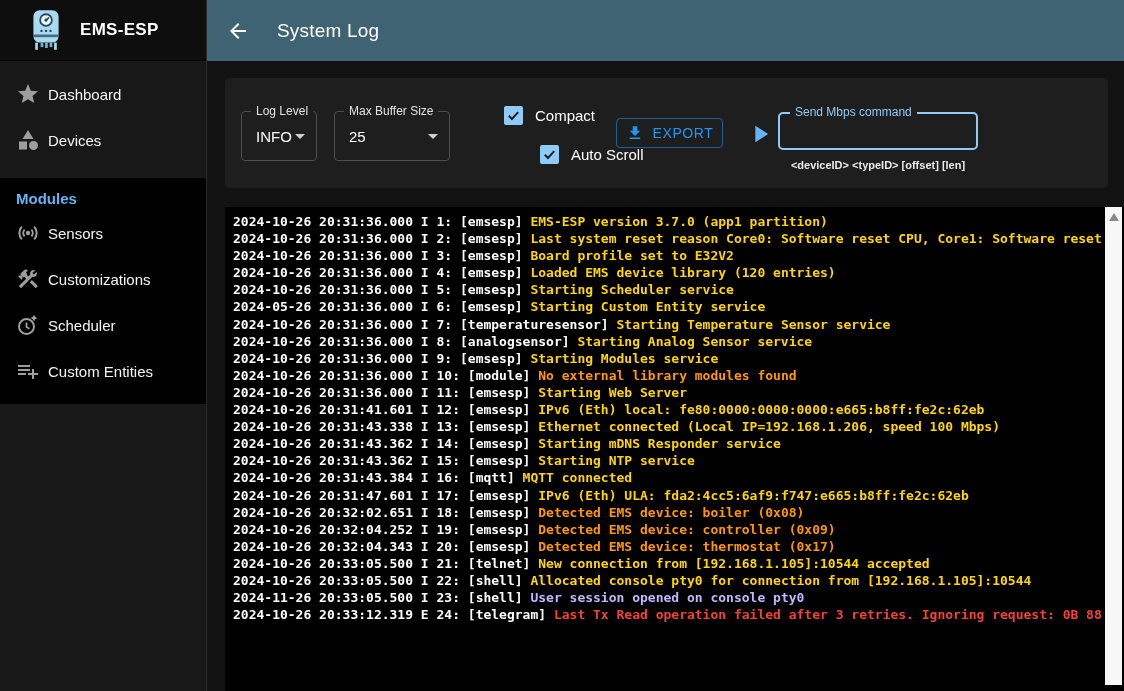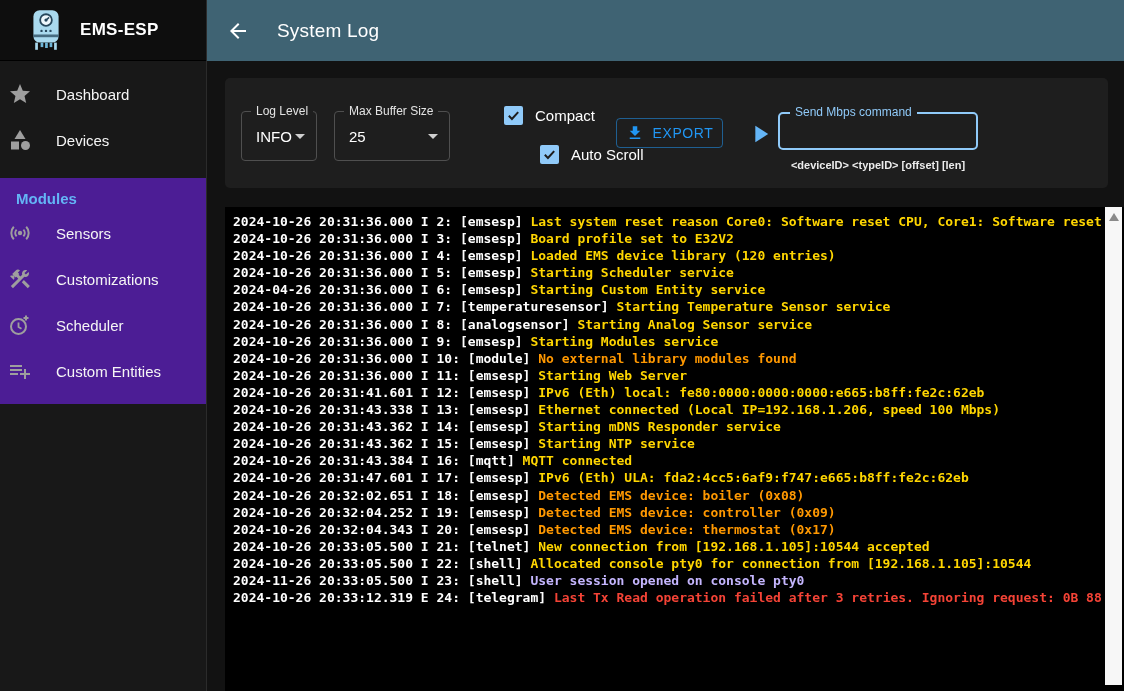--- a/index.html
+++ b/index.html
@@ -11,24 +11,24 @@
     -webkit-font-smoothing:antialiased;
   }
 
   
   .sidebar { position:absolute; left:0; top:0; width:207px; height:691px;
     background:#181818; border-right:1px solid #2b2b2b; z-index:5; }
   .logo-block { height:61px; background:#0e0e0e; border-bottom:1px solid #000;
     display:flex; align-items:center; padding-left:28px; gap:16px; }
   .app-name { color:#ffffff; font-size:17px; font-weight:700; letter-spacing:.3px; }
   .nav-list { padding-top:10px; }
-  .nav-item { height:46px; display:flex; align-items:center; padding-left:8px; gap:24px; cursor:pointer; }
+  .nav-item { height:46px; display:flex; align-items:center; padding-left:16px; gap:8px; cursor:pointer; }
   .nav-item svg { width:24px; height:24px; fill:#9e9e9e; flex:none; }
   .nav-label { color:#f5f5f5; font-size:15px; }
-  .modules-section { position:absolute; left:0; top:178px; width:100%; height:226px; background:#4c1d95; }
+  .modules-section { position:absolute; left:0; top:178px; width:100%; height:226px; background:#000000; }
   .modules-label { color:#64b5f6; font-size:15px; font-weight:700; padding:12px 0 3px 16px; }
 
   
   .header { position:absolute; left:207px; top:0; width:917px; height:61px;
     background:#3f6373; display:flex; align-items:center; z-index:4; }
   .back-btn { margin-left:18px; width:26px; height:26px; display:flex; align-items:center; justify-content:center; cursor:pointer; }
   .back-btn svg { width:24px; height:24px; fill:#ffffff; }
   .header-title { color:#ffffff; font-size:19px; font-weight:500; margin-left:26px; letter-spacing:.2px; }
 
   
@@ -217,25 +217,26 @@
 
   <div class="send-field">
     <span class="send-label">Send Mbps command</span>
     <input class="send-input" type="text" value="" style="">
   </div>
   <div class="send-helper">&lt;deviceID&gt; &lt;typeID&gt; [offset] [len]</div>
 
 </section>
 
 <div class="console">
+    <div class="log-line"><span class="pfx">2024-10-26 20:31:36.000 I 1: [emsesp] </span><span class="msg" style="color: rgb(255, 214, 0);">EMS-ESP version 3.7.0 (app1 partition)</span></div>
     <div class="log-line"><span class="pfx">2024-10-26 20:31:36.000 I 2: [emsesp] </span><span class="msg" style="color: rgb(255, 214, 0);">Last system reset reason Core0: Software reset CPU, Core1: Software reset</span></div>
     <div class="log-line"><span class="pfx">2024-10-26 20:31:36.000 I 3: [emsesp] </span><span class="msg" style="color: rgb(255, 214, 0);">Board profile set to E32V2</span></div>
     <div class="log-line"><span class="pfx">2024-10-26 20:31:36.000 I 4: [emsesp] </span><span class="msg" style="color: rgb(255, 214, 0);">Loaded EMS device library (120 entries)</span></div>
     <div class="log-line"><span class="pfx">2024-10-26 20:31:36.000 I 5: [emsesp] </span><span class="msg" style="color: rgb(255, 214, 0);">Starting Scheduler service</span></div>
-    <div class="log-line"><span class="pfx">2024-04-26 20:31:36.000 I 6: [emsesp] </span><span class="msg" style="color: rgb(255, 214, 0);">Starting Custom Entity service</span></div>
+    <div class="log-line"><span class="pfx">2024-05-26 20:31:36.000 I 6: [emsesp] </span><span class="msg" style="color: rgb(255, 214, 0);">Starting Custom Entity service</span></div>
     <div class="log-line"><span class="pfx">2024-10-26 20:31:36.000 I 7: [temperaturesensor] </span><span class="msg" style="color: rgb(255, 214, 0);">Starting Temperature Sensor service</span></div>
     <div class="log-line"><span class="pfx">2024-10-26 20:31:36.000 I 8: [analogsensor] </span><span class="msg" style="color: rgb(255, 214, 0);">Starting Analog Sensor service</span></div>
     <div class="log-line"><span class="pfx">2024-10-26 20:31:36.000 I 9: [emsesp] </span><span class="msg" style="color: rgb(255, 214, 0);">Starting Modules service</span></div>
     <div class="log-line"><span class="pfx">2024-10-26 20:31:36.000 I 10: [module] </span><span class="msg" style="color: rgb(255, 152, 0);">No external library modules found</span></div>
     <div class="log-line"><span class="pfx">2024-10-26 20:31:36.000 I 11: [emsesp] </span><span class="msg" style="color: rgb(255, 214, 0);">Starting Web Server</span></div>
     <div class="log-line"><span class="pfx">2024-10-26 20:31:41.601 I 12: [emsesp] </span><span class="msg" style="color: rgb(255, 214, 0);">IPv6 (Eth) local: fe80:0000:0000:0000:e665:b8ff:fe2c:62eb</span></div>
     <div class="log-line"><span class="pfx">2024-10-26 20:31:43.338 I 13: [emsesp] </span><span class="msg" style="color: rgb(255, 214, 0);">Ethernet connected (Local IP=192.168.1.206, speed 100 Mbps)</span></div>
     <div class="log-line"><span class="pfx">2024-10-26 20:31:43.362 I 14: [emsesp] </span><span class="msg" style="color: rgb(255, 214, 0);">Starting mDNS Responder service</span></div>
     <div class="log-line"><span class="pfx">2024-10-26 20:31:43.362 I 15: [emsesp] </span><span class="msg" style="color: rgb(255, 214, 0);">Starting NTP service</span></div>
     <div class="log-line"><span class="pfx">2024-10-26 20:31:43.384 I 16: [mqtt] </span><span class="msg" style="color: rgb(255, 214, 0);">MQTT connected</span></div>

